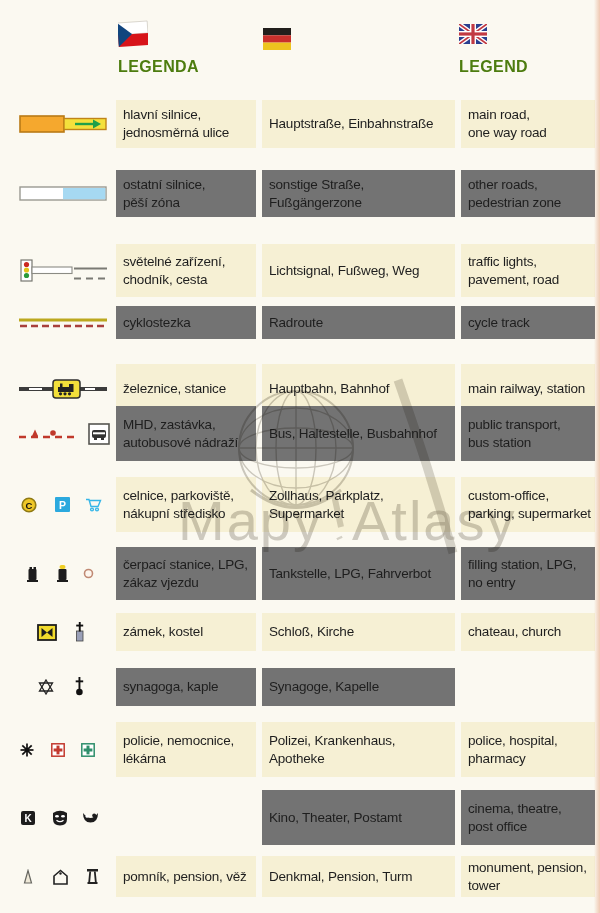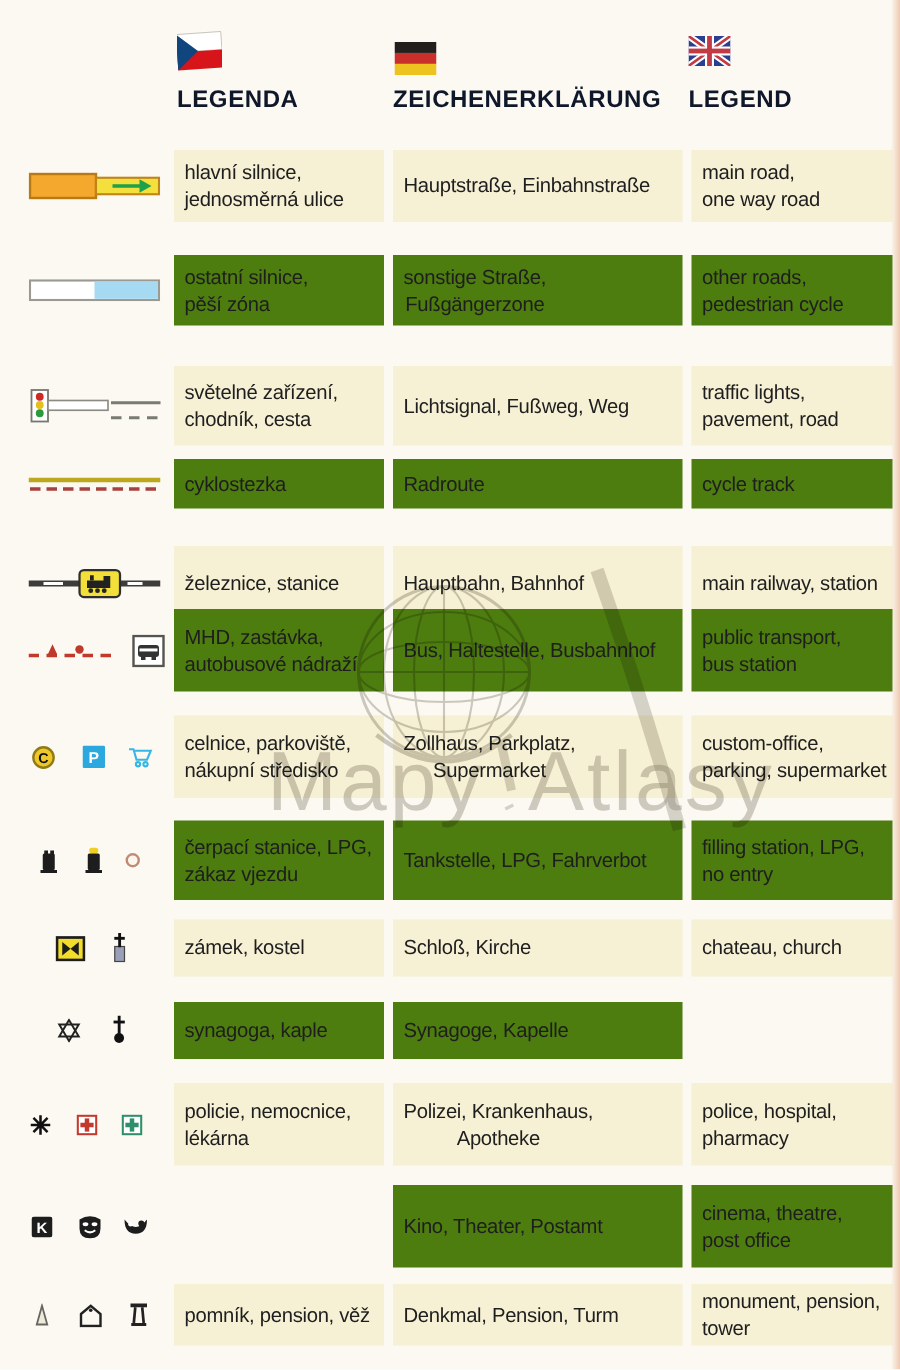--- a/index.html
+++ b/index.html
@@ -5,35 +5,35 @@
   html,body{margin:0;padding:0;}
   #page{
     position:relative;width:600px;height:913px;overflow:hidden;
     background:#fbf9f1;
     font-family:"Liberation Sans","DejaVu Sans",sans-serif;
     color:#1e1e1e;
   }
   .flag{position:absolute;top:21px;}
   .hdr{
     position:absolute;top:58px;font-size:16px;font-weight:bold;
-    color:#0f172a;letter-spacing:.4px;white-space:pre;
+    color:#4d7c0f;letter-spacing:.4px;white-space:pre;
   }
   .row{position:absolute;left:0;width:600px;}
   .cell{
     position:absolute;top:0;height:100%;box-sizing:border-box;
     display:flex;align-items:center;
     padding:0 3px 0 7px;
     font-size:13.5px;line-height:18px;letter-spacing:-.2px;
     white-space:pre;
   }
   .cs{left:116px;width:140px;}
-  .de{left:262px;width:193px;text-align:center;}
+  .de{left:262px;width:193px;}
   .en{left:461px;width:134px;}
   .cream .cell{background:#f6f0d4;}
-  .pink  .cell{background:#4d7c0f;}
+  .pink  .cell{background:#737373;}
   .sym{
     position:absolute;left:0;top:0;width:114px;height:100%;
     display:flex;align-items:center;
   }
   .sym svg{display:block;flex:none;}
   #watermark{
     position:absolute;left:0;top:355px;pointer-events:none;
     mix-blend-mode:multiply;z-index:6;
   }
   #edge-strip{
@@ -62,21 +62,20 @@
     <rect width="28" height="20" fill="#2a3f8f"></rect>
     <path d="M0,0 L28,20 M28,0 L0,20" stroke="#ffffff" stroke-width="4.5"></path>
     <path d="M0,0 L28,20 M28,0 L0,20" stroke="#c23a43" stroke-width="1.8"></path>
     <rect x="11" y="0" width="6" height="20" fill="#ffffff"></rect>
     <rect x="0" y="7" width="28" height="6" fill="#ffffff"></rect>
     <rect x="12.4" y="0" width="3.2" height="20" fill="#c23a43"></rect>
     <rect x="0" y="8.4" width="28" height="3.2" fill="#c23a43"></rect>
   </svg>
 
   <div class="hdr" style="left:118px">LEGENDA</div>
-  <div class="hdr" style="left:262px">ZEICHENERKLÄRUNG</div>
   <div class="hdr" style="left:459px">LEGEND</div>
 
   <div class="row cream" style="top:100px;height:48px">
     <div class="sym">
       <svg style="margin-left:19px" width="88" height="22">
         <rect x="1" y="3" width="44" height="16" fill="#f5a82e" stroke="#b97a16" stroke-width="1.6"></rect>
         <rect x="45" y="5.5" width="42" height="11" fill="#f4e03c" stroke="#c08418" stroke-width="1.4"></rect>
         <line x1="56" y1="11" x2="75" y2="11" stroke="#1fa04a" stroke-width="2.4"></line>
         <path d="M74,6.5 L82,11 L74,15.5 Z" fill="#1fa04a"></path>
       </svg>
@@ -93,21 +92,21 @@
       <svg style="margin-left:19px" width="88" height="16">
         <rect x="1" y="1" width="86" height="13" fill="#ffffff" stroke="#9a9a92" stroke-width="1.4"></rect>
         <rect x="44" y="2" width="42.3" height="11.2" fill="#a6d9f2"></rect>
       </svg>
     </div>
     <div class="cell cs">ostatní silnice,
 pěší zóna</div>
     <div class="cell de">sonstige Straße,
 Fußgängerzone</div>
     <div class="cell en">other roads,
-pedestrian cycle</div>
+pedestrian zone</div>
   </div>
 
   <div class="row cream" style="top:244px;height:53px">
     <div class="sym">
       <svg style="margin-left:20px" width="88" height="34">
         <rect x="1" y="6" width="11" height="21" fill="#ffffff" stroke="#777770" stroke-width="1.2"></rect>
         <circle cx="6.5" cy="10.5" r="2.6" fill="#cc2a22"></circle>
         <circle cx="6.5" cy="16" r="2.6" fill="#e2c21a"></circle>
         <circle cx="6.5" cy="21.5" r="2.6" fill="#2a9a3a"></circle>
         <rect x="12" y="13" width="40" height="6.5" fill="#ffffff" stroke="#8b8b84" stroke-width="1.1"></rect>

